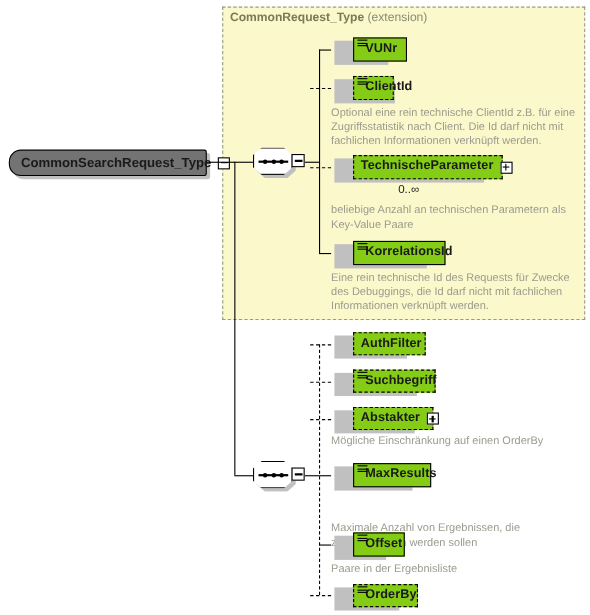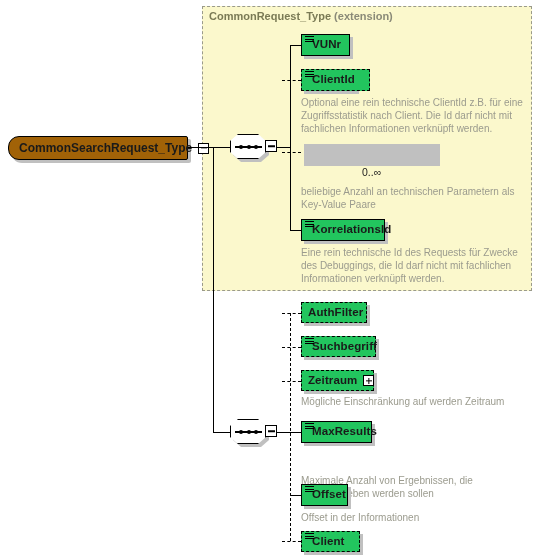--- a/index.html
+++ b/index.html
@@ -26,21 +26,21 @@
     box-sizing: border-box;
   }
   .group-title {
     position: absolute;
     font-size: 11px;
     font-weight: bold;
     color: #7a7a55;
     white-space: nowrap;
   }
   .group-title .ext {
-    font-weight: bold;
+    font-weight: normal;
     color: #8a8a78;
   }
 
   
   .line {
     position: absolute;
     background: #000000;
   }
   .line.h { height: 1px; }
   .line.v { width: 1px; }
@@ -53,27 +53,28 @@
   }
   .dline.v {
     width: 0;
     border-left: 1px dashed #000000;
   }
 
   
   .node {
     position: absolute;
     box-sizing: border-box;
-    background: #22c55e;
+    background: #84cc16;
     border: 1.5px solid #000000;
     height: 22px;
     display: flex;
     align-items: center;
     padding: 0 6px 0 6px;
     white-space: nowrap;
+    margin-left: 20px;
   }
   .node.optional {
     border: 1.5px dashed #000000;
   }
   .node .label {
     font-size: 11.5px;
     font-weight: bold;
     color: #1a1a1a;
     letter-spacing: 0.1px;
     line-height: 1;
@@ -145,21 +146,21 @@
     position: absolute;
     left: 1.5px; right: 1.5px; top: 50%;
     height: 1.3px; transform: translateY(-50%);
     background: #000000;
   }
 
   
   .root-node {
     position: absolute;
     box-sizing: border-box;
-    background: #a16207;
+    background: #737373;
     border: 1.5px solid #000000;
     border-radius: 11px 2px 2px 11px;
     height: 24px;
     display: flex;
     align-items: center;
     padding-left: 10px;
     padding-right: 0;
     white-space: nowrap;
   }
   .root-node .label {
@@ -334,33 +335,37 @@
   <div class="node has-glyph" style="left:301px; top:34px; width:49px;">
     <span class="type-glyph">
         <i></i>
         <i></i>
         <i></i>
       </span>
     <span class="label">VUNr</span>
   </div>
 
   <div class="node-shadow" style="left:304px; top:72px; width:55px; height:22px;"></div>
-  <div class="node optional has-glyph" style="left:301px; top:69px; width:69px;">
+  <div class="node optional has-glyph" style="left:301px; top:69px; width:37px;">
     <span class="type-glyph">
         <i></i>
         <i></i>
         <i></i>
       </span>
     <span class="label">ClientId</span>
   </div>
   <div class="doc" style="left:301px; top:96px; width:235px;">Optional eine rein technische ClientId z.B. für eine
 Zugriffsstatistik nach Client. Die Id darf nicht mit
 fachlichen Informationen verknüpft werden.</div>
 
   <div class="node-shadow" style="left:304px; top:144px; width:136px; height:22px;"></div>
+  <div class="node optional" style="left:301px; top:141px; width:136px;">
+    <span class="label">TechnischeParameter</span>
+    <span class="expand-box"></span>
+  </div>
   <div class="cardinality" style="left:362px; top:166px;">0..∞</div>
   <div class="doc" style="left:301px; top:185px; width:235px;">beliebige Anzahl an technischen Parametern als
 Key-Value Paare</div>
 
   <div class="node-shadow" style="left:304px; top:222px; width:84px; height:22px;"></div>
   <div class="node has-glyph" style="left:301px; top:219px; width:84px;">
     <span class="type-glyph">
         <i></i>
         <i></i>
         <i></i>
@@ -381,24 +386,24 @@
     <span class="type-glyph">
         <i></i>
         <i></i>
         <i></i>
       </span>
     <span class="label">Suchbegriff</span>
   </div>
 
   <div class="node-shadow" style="left:304px; top:373px; width:73px; height:21px;"></div>
   <div class="node optional" style="left:301px; top:370px; width:73px; height:21px;">
-    <span class="label">Zeitraum</span>
+    <span class="label">Abstakter</span>
     <span class="expand-box"></span>
   </div>
-  <div class="doc" style="left:301px; top:395px; width:235px;">Mögliche Einschränkung auf werden Zeitraum</div>
+  <div class="doc" style="left:301px; top:395px; width:235px;">Mögliche Einschränkung auf einen OrderBy</div>
 
   <div class="node-shadow" style="left:304px; top:424px; width:71px; height:22px;"></div>
   <div class="node has-glyph" style="left:301px; top:421px; width:71px;">
     <span class="type-glyph">
         <i></i>
         <i></i>
         <i></i>
       </span>
     <span class="label">MaxResults</span>
   </div>
@@ -407,25 +412,25 @@
 
   <div class="node-shadow" style="left:304px; top:487px; width:47px; height:22px;"></div>
   <div class="node has-glyph" style="left:301px; top:484px; width:47px;">
     <span class="type-glyph">
         <i></i>
         <i></i>
         <i></i>
       </span>
     <span class="label">Offset</span>
   </div>
-  <div class="doc" style="left:301px; top:511px; width:235px;">Offset in der Informationen</div>
+  <div class="doc" style="left:301px; top:511px; width:235px;">Paare in der Ergebnisliste</div>
 
   <div class="node-shadow" style="left:304px; top:534px; width:59px; height:21px;"></div>
   <div class="node optional has-glyph" style="left:301px; top:531px; width:59px; height:21px;">
     <span class="type-glyph">
         <i></i>
         <i></i>
         <i></i>
       </span>
-    <span class="label">Client</span>
+    <span class="label">OrderBy</span>
   </div>
 
 </div>
 
 </body></html>

